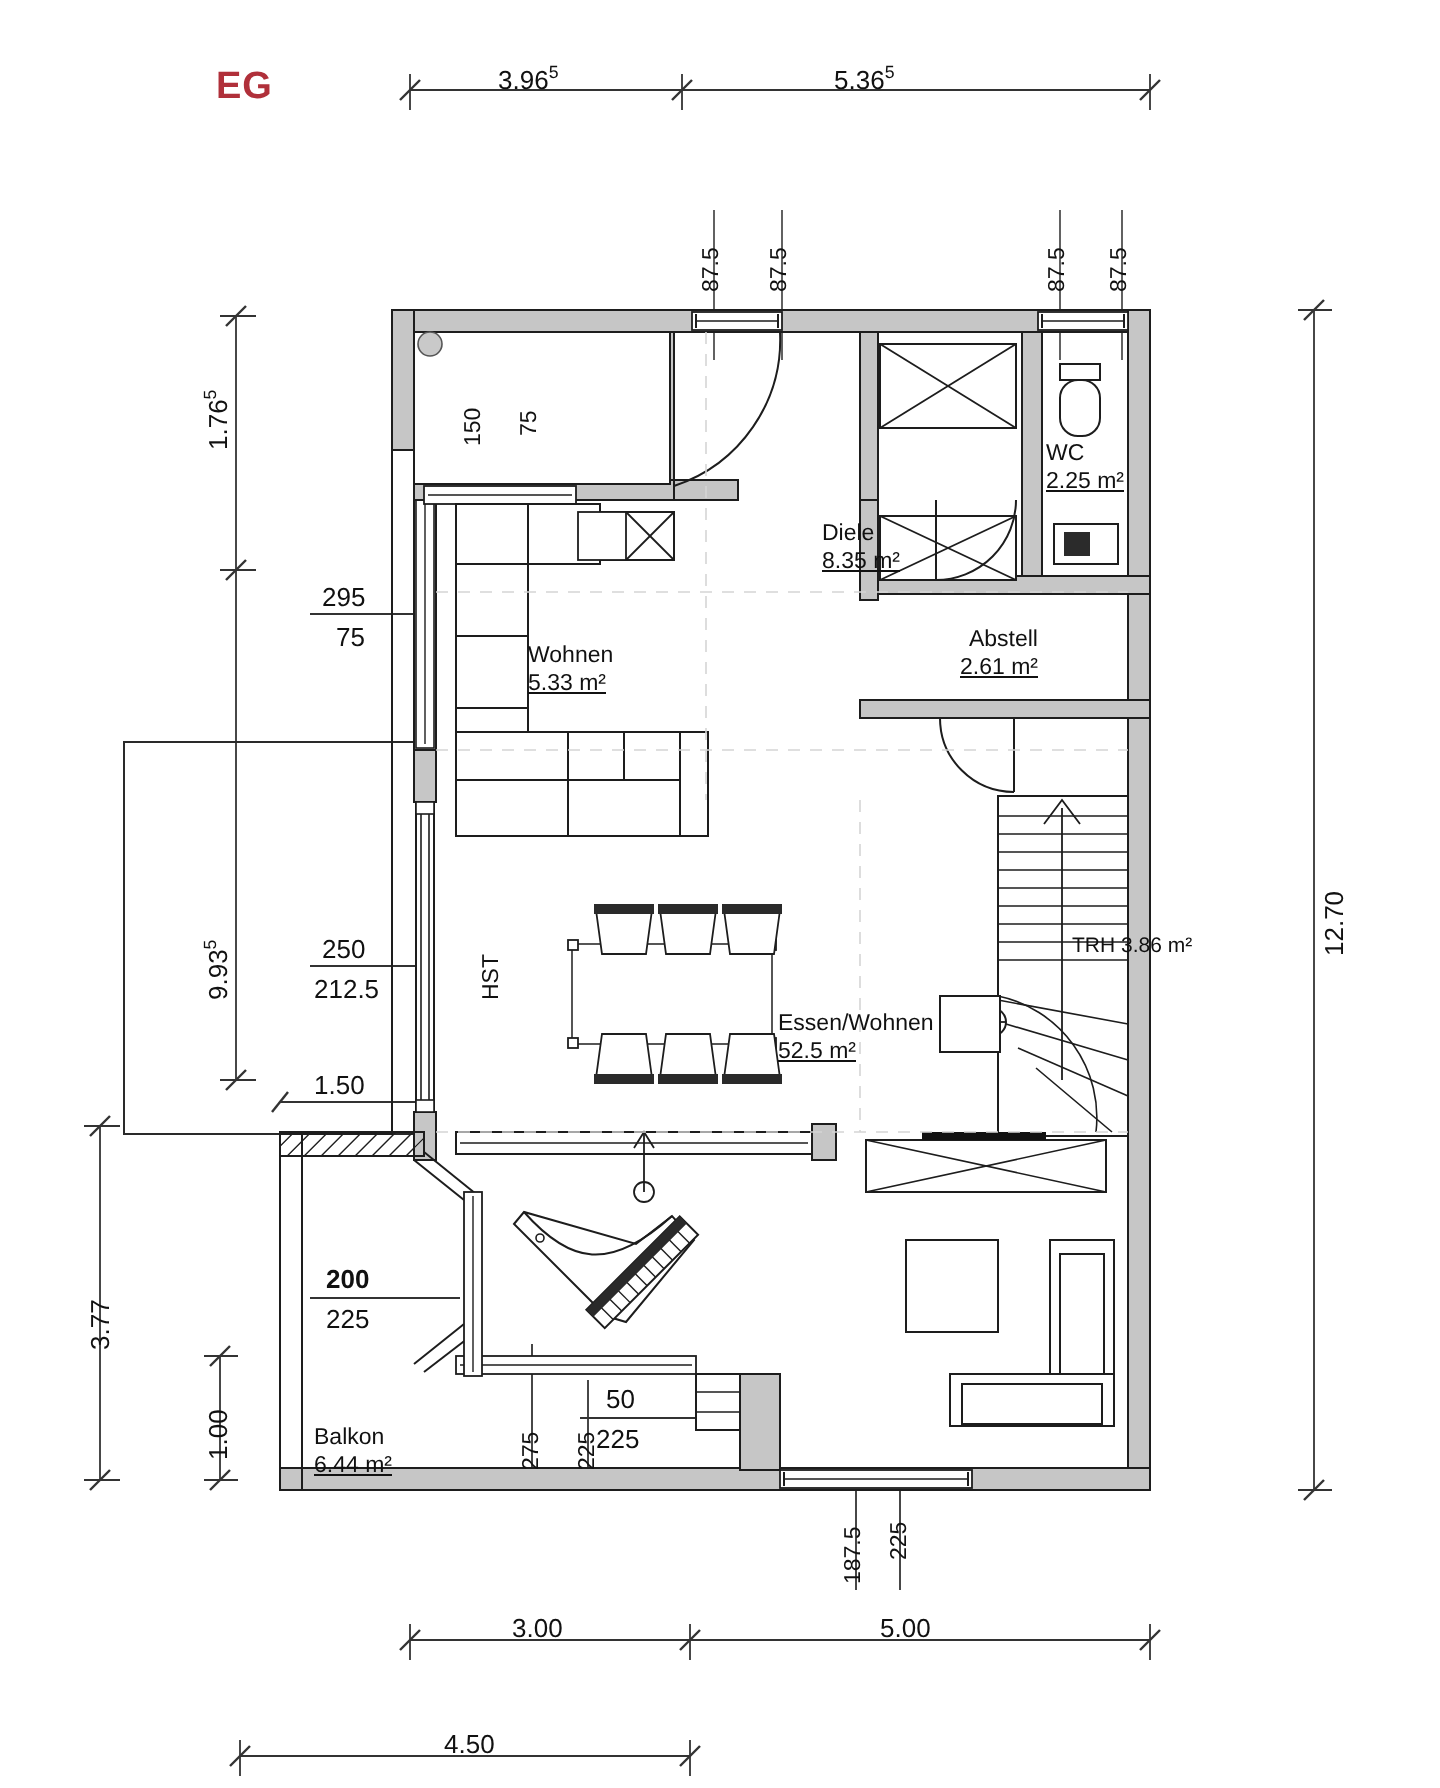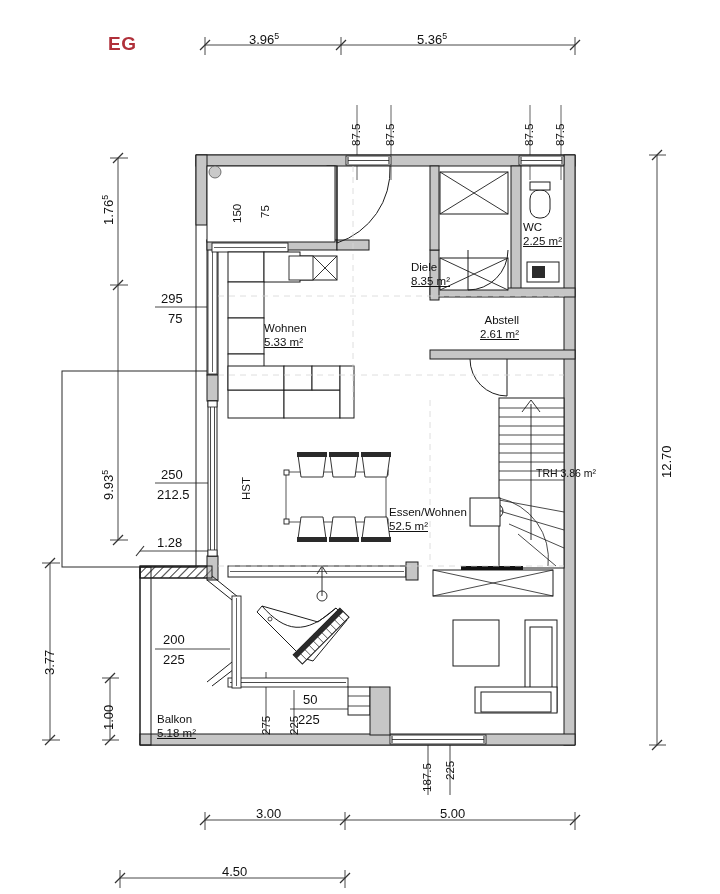--- a/index.html
+++ b/index.html
@@ -467,26 +467,26 @@
     <span>3.77</span><sup></sup>
   </div>
   <div class="dimtxt vert" style="left:101px;top:730px;">
     <span>1.00</span><sup></sup>
   </div>
 
   <div class="dimtxt" style="left:161px;top:292px;">295</div>
   <div class="dimtxt" style="left:168px;top:312px;">75</div>
   <div class="dimtxt" style="left:161px;top:468px;">250</div>
   <div class="dimtxt" style="left:157px;top:488px;">212.5</div>
-  <div class="dimtxt" style="left:157px;top:536px;">1.28</div>
+  <div class="dimtxt" style="left:157px;top:536px;">1.50</div>
 
   <div class="dimtxt small vert" style="left:232px;top:223px;">150</div>
   <div class="dimtxt small vert" style="left:260px;top:218px;">75</div>
 
-  <div class="dimtxt" style="left:163px;top:633px;">200</div>
+  <div class="dimtxt" style="left:163px;top:633px;font-weight:bold;">200</div>
   <div class="dimtxt" style="left:163px;top:653px;">225</div>
   <div class="dimtxt" style="left:303px;top:693px;">50</div>
   <div class="dimtxt" style="left:298px;top:713px;">225</div>
   <div class="dimtxt small vert" style="left:261px;top:735px;">275</div>
   <div class="dimtxt small vert" style="left:289px;top:735px;">225</div>
 
   <div class="dimtxt small vert" style="left:422px;top:792px;">187.5</div>
   <div class="dimtxt small vert" style="left:445px;top:780px;">225</div>
 
   <div class="dimtxt" style="left:256px;top:806px;text-align:right;">
@@ -524,16 +524,16 @@
   <div class="trhtxt" style="left:536px;top:467px;">
     <span>TRH</span>
     <span class="area">3.86 m²</span>
   </div>
   <div class="roomtxt" style="left:389px;top:505px;">
     <span>Essen/Wohnen</span>
     <span class="area">52.5 m²</span>
   </div>
   <div class="roomtxt" style="left:157px;top:712px;">
     <span>Balkon</span>
-    <span class="area">5.18 m²</span>
+    <span class="area">6.44 m²</span>
   </div>
 
 </div>
 
 </body></html>

